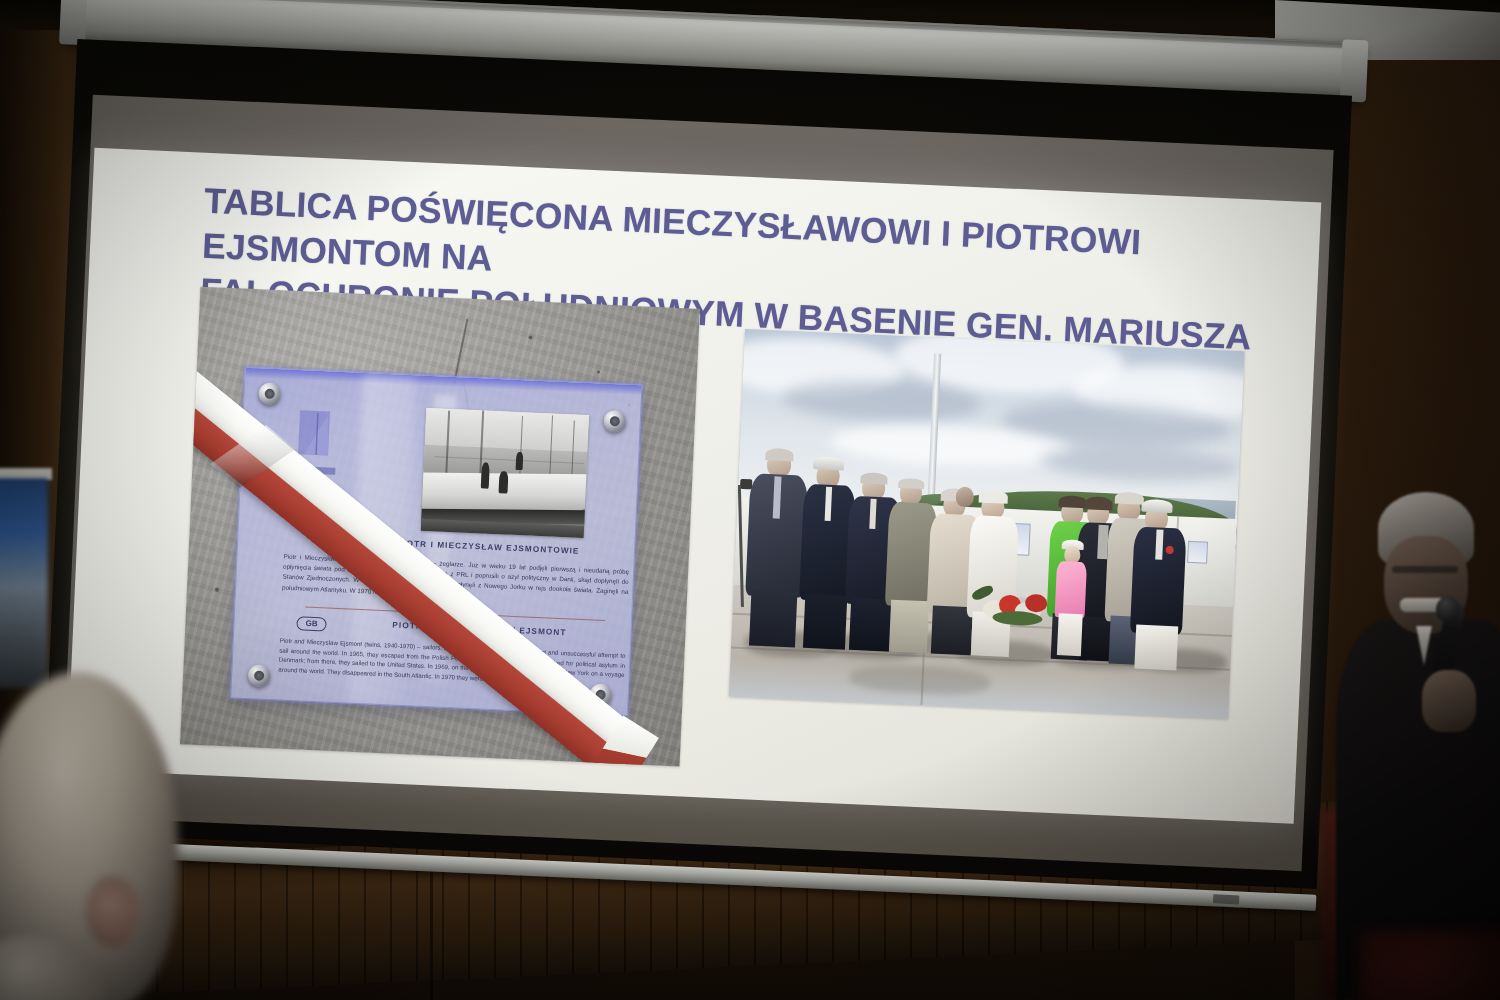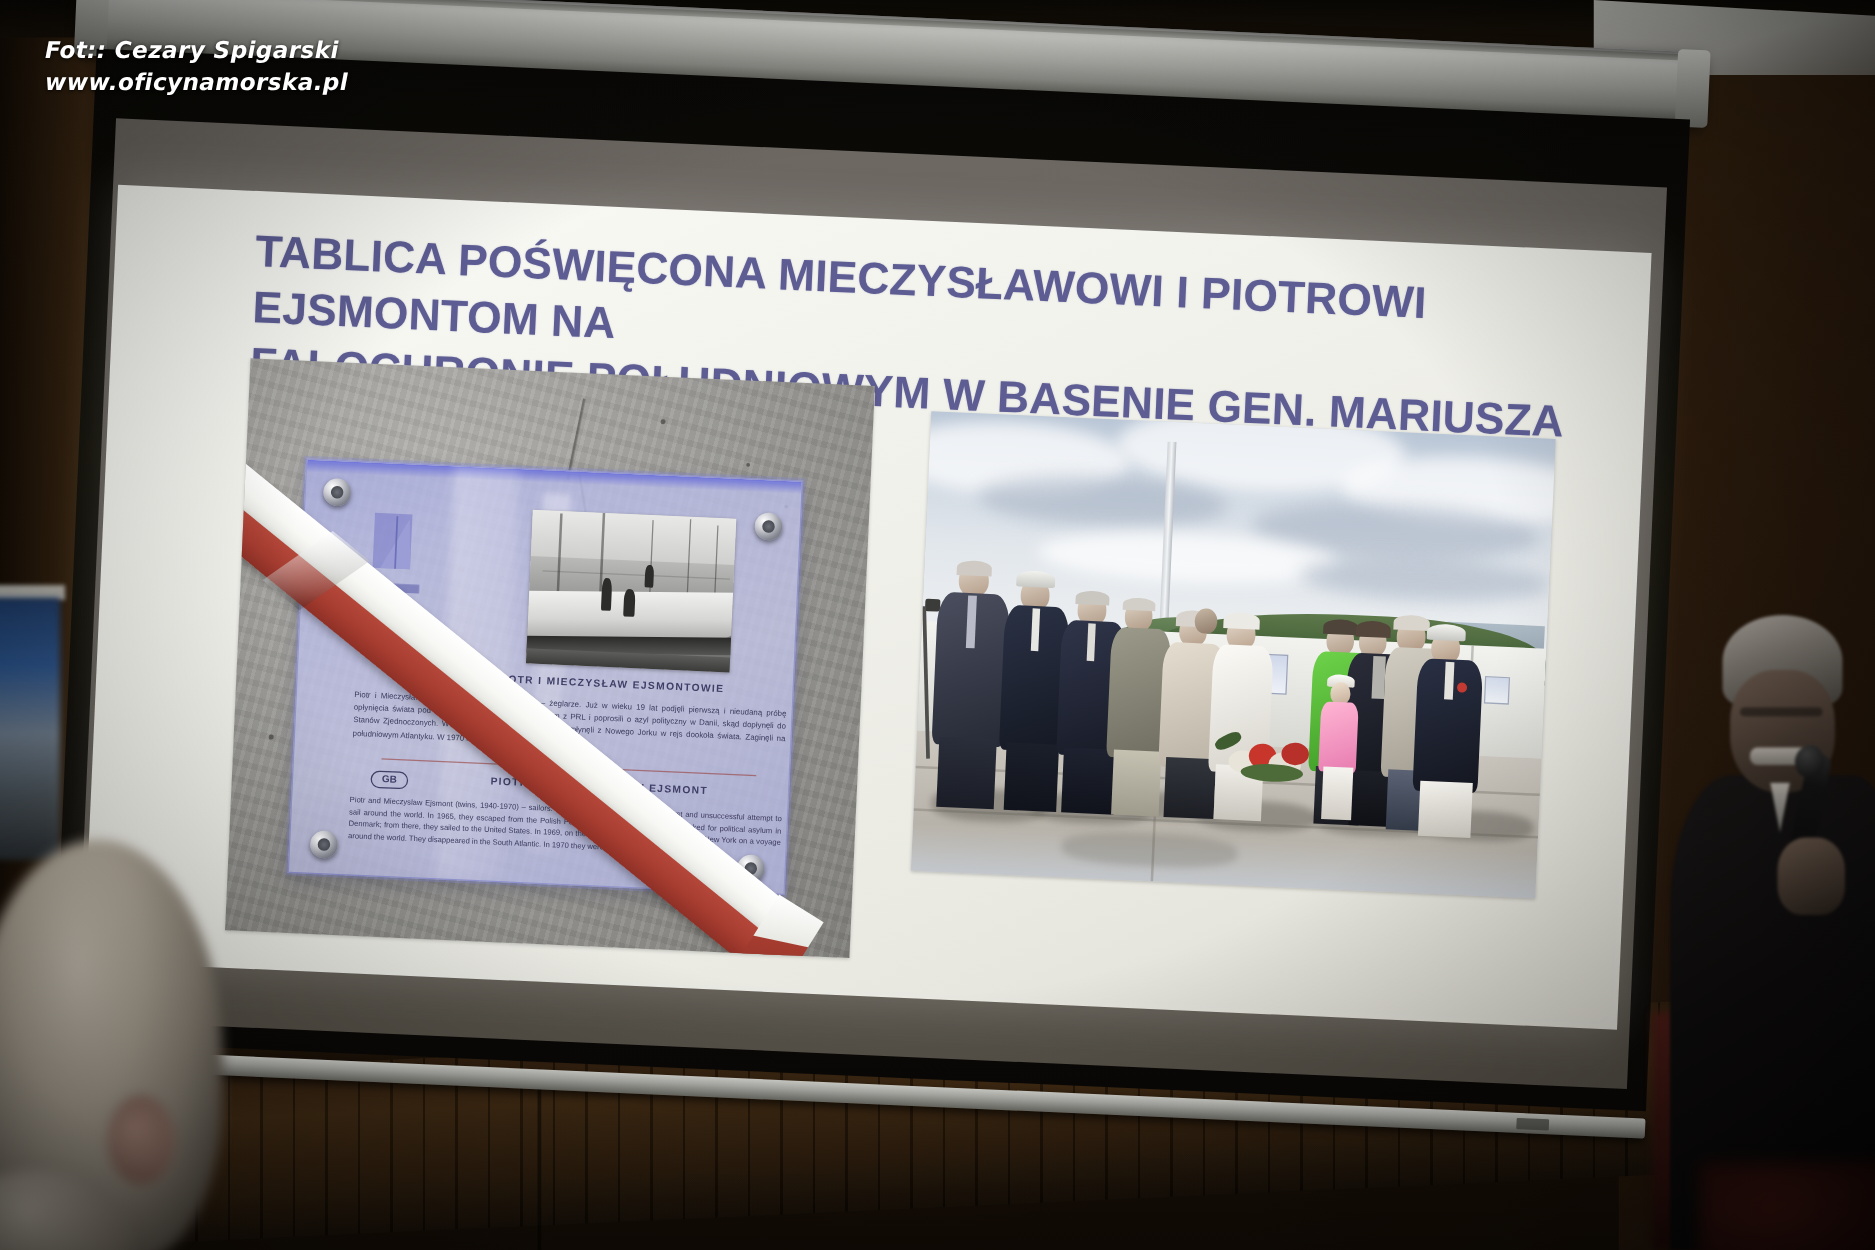--- a/index.html
+++ b/index.html
@@ -522,18 +522,14 @@
     <div class="sp-hand"></div>
   </div>
 
   <div class="fg-head-bl"></div>
   <div class="fg-ear-bl"></div>
   <div class="fg-head-bl2"></div>
   <div class="fg-right-blob"></div>
 
   <div class="vignette"></div>
 
-  <div class="watermark">
-    <div>Fot:: Cezary Spigarski</div>
-    <div>www.oficynamorska.pl</div>
-  </div>
 
 </div>
 
 </body></html>

